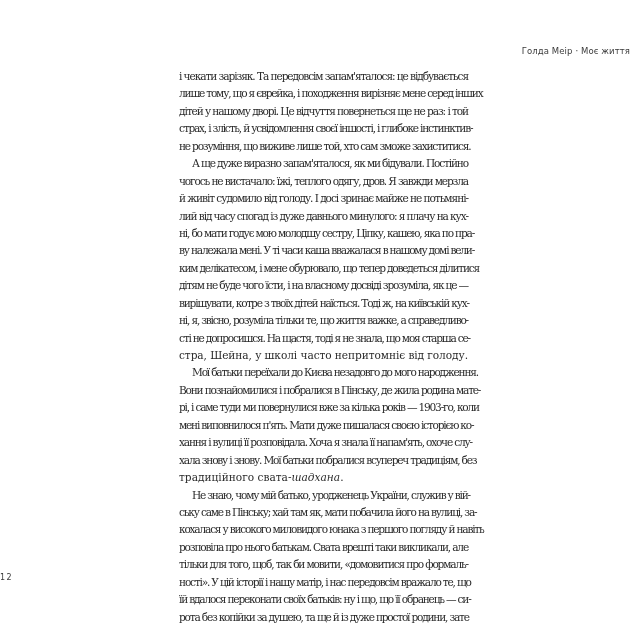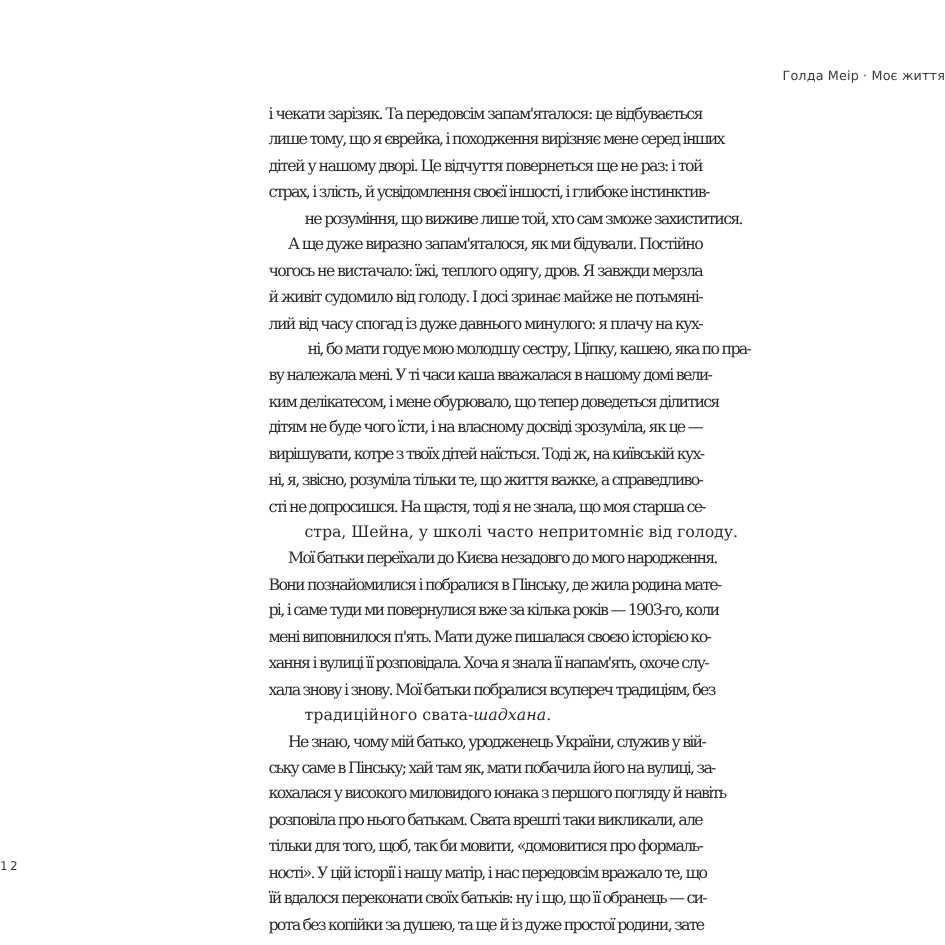--- a/index.html
+++ b/index.html
@@ -45,21 +45,20 @@
       white-space: nowrap;
       text-align: justify;
       text-align-last: justify;
       overflow: visible;
     }
     .line.indent {
       padding-left: 13px;
     }
     .line.last {
       text-align-last: left;
-      margin-left: 24px;
     }
     .line em {
       font-style: italic;
     }
     .folio {
       position: absolute;
       top: 573px;
       left: 0;
       width: 545px;
       font-family: "DejaVu Sans", sans-serif;
@@ -77,21 +76,21 @@
   <div class="text-block" id="text-block">
       <div class="line" style="letter-spacing: -1.077px;">і чекати зарізяк. Та передовсім запам'яталося: це відбувається</div>
       <div class="line" style="letter-spacing: -1.2px;">лише тому, що я єврейка, і походження вирізняє мене серед інших</div>
       <div class="line" style="letter-spacing: -1.089px;">дітей у нашому дворі. Це відчуття повернеться ще не раз: і той</div>
       <div class="line" style="letter-spacing: -1.2px;">страх, і злість, й усвідомлення своєї іншості, і глибоке інстинктив-</div>
       <div class="line last" style="letter-spacing: -1.2px;">не розуміння, що виживе лише той, хто сам зможе захиститися.</div>
       <div class="line indent" style="letter-spacing: -1.152px;">А ще дуже виразно запам'яталося, як ми бідували. Постійно</div>
       <div class="line" style="letter-spacing: -1.14px;">чогось не вистачало: їжі, теплого одягу, дров. Я завжди мерзла</div>
       <div class="line" style="letter-spacing: -1.059px;">й живіт судомило від голоду. І досі зринає майже не потьмяні-</div>
       <div class="line" style="letter-spacing: -1.111px;">лий від часу спогад із дуже давнього минулого: я плачу на кух-</div>
-      <div class="line" style="letter-spacing: -1.2px; margin-left: 26px;">ні, бо мати годує мою молодшу сестру, Ціпку, кашею, яка по пра-</div>
+      <div class="line" style="letter-spacing: -1.2px;">ні, бо мати годує мою молодшу сестру, Ціпку, кашею, яка по пра-</div>
       <div class="line" style="letter-spacing: -1.2px;">ву належала мені. У ті часи каша вважалася в нашому домі вели-</div>
       <div class="line" style="letter-spacing: -1.2px;">ким делікатесом, і мене обурювало, що тепер доведеться ділитися</div>
       <div class="line" style="letter-spacing: -1.161px;">дітям не буде чого їсти, і на власному досвіді зрозуміла, як це —</div>
       <div class="line" style="letter-spacing: -1.2px;">вирішувати, котре з твоїх дітей наїсться. Тоді ж, на київській кух-</div>
       <div class="line" style="letter-spacing: -1.197px;">ні, я, звісно, розуміла тільки те, що життя важке, а справедливо-</div>
       <div class="line" style="letter-spacing: -1.2px;">сті не допросишся. На щастя, тоді я не знала, що моя старша се-</div>
       <div class="line last" style="letter-spacing: -0.077px;">стра, Шейна, у школі часто непритомніє від голоду.</div>
       <div class="line indent" style="letter-spacing: -1.2px;">Мої батьки переїхали до Києва незадовго до мого народження.</div>
       <div class="line" style="letter-spacing: -1.2px;">Вони познайомилися і побралися в Пінську, де жила родина мате-</div>
       <div class="line" style="letter-spacing: -1.2px;">рі, і саме туди ми повернулися вже за кілька років — 1903-го, коли</div>

